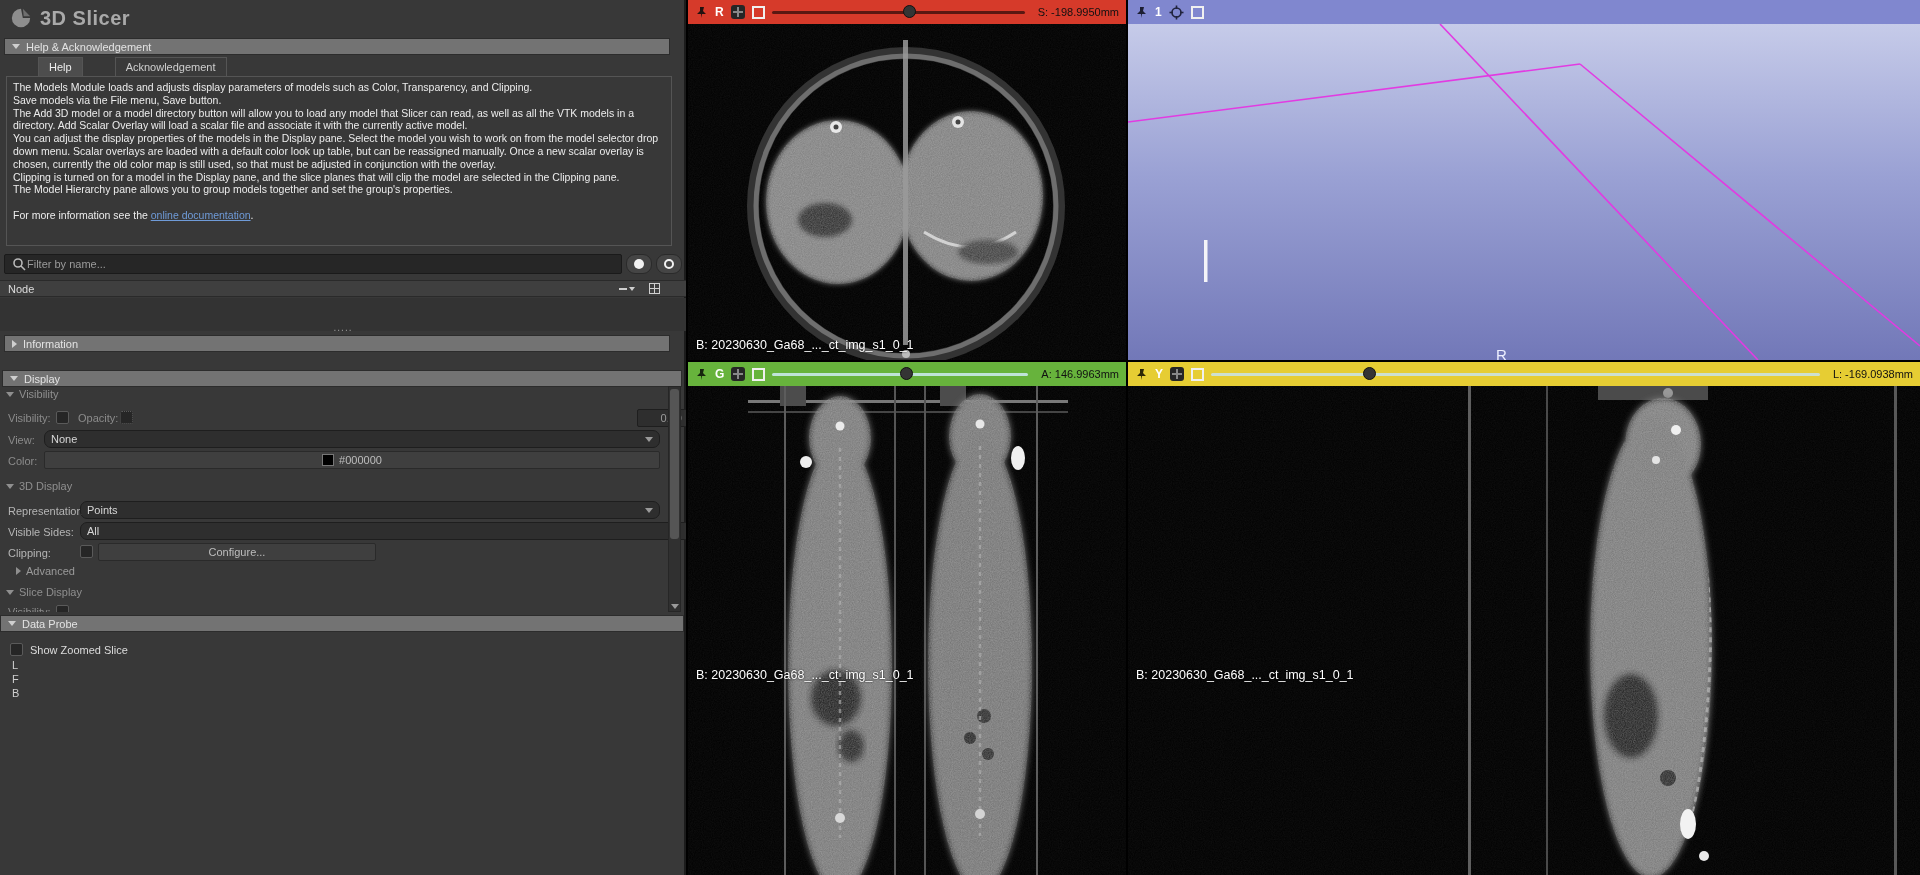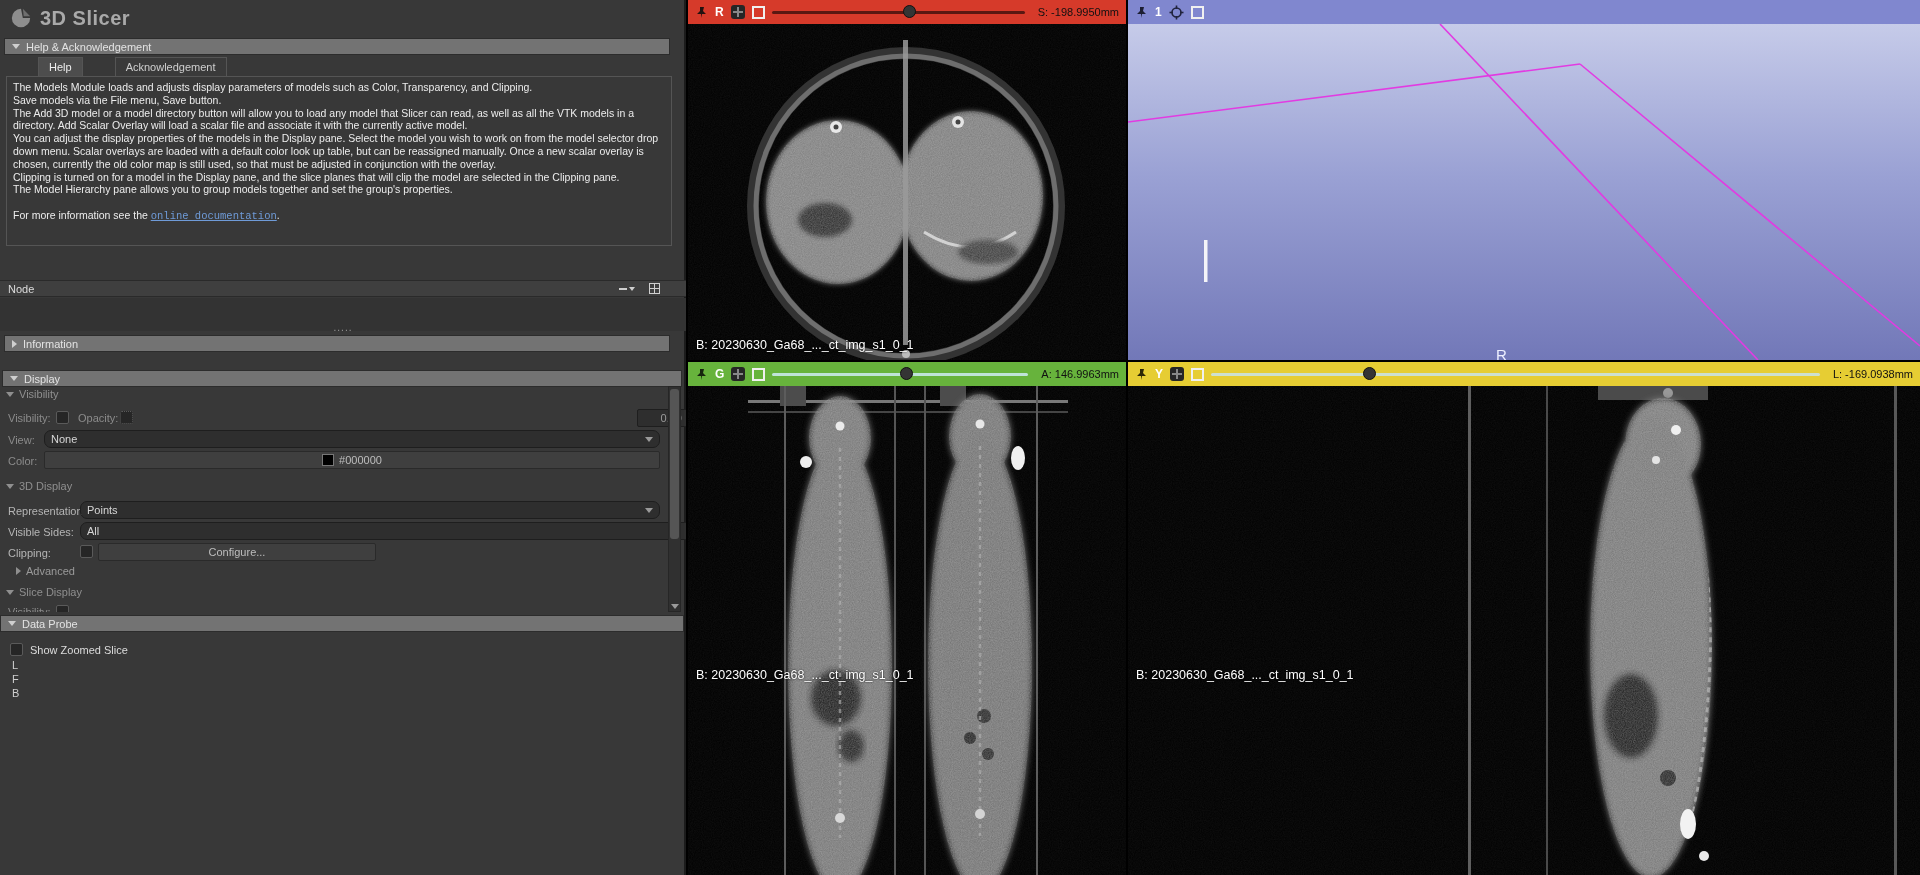--- a/index.html
+++ b/index.html
@@ -31,21 +31,21 @@
   
   .tabbar { position:absolute; left:6px; top:57px; height:19px; display:flex; align-items:flex-end; }
   .tab { font-size:11px; padding:3px 10px; border:1px solid #555; border-bottom:none; background:#3a3a3a; color:#cfcfcf;margin-left:32px; }
   .tab.active { background:#4d4d4d; color:#eee; }
   .tab-pane {
     position:absolute; left:6px; top:76px; width:666px; height:170px;
     border:1px solid #555; background:#383838; padding:4px 6px;
     font-size:10.5px; line-height:12.8px; color:#ececec;
   }
   .tab-pane .blank { height:12.8px; }
-  a.doc-link { color:#6f9bd8; text-decoration:underline; cursor:pointer;font-family:Liberation Mono, monospace; }
+  a.doc-link { color:#6f9bd8; text-decoration:underline; cursor:pointer; }
 
   
   .filter-row { position:absolute; left:4px; top:253px; width:678px; height:22px; display:flex; align-items:center; gap:4px; }
   .filter-input {
     flex:1; height:20px; background:#262626; border:1px solid #1a1a1a; border-radius:2px;
     color:#ddd; font-size:11px; padding:0 4px 0 22px; outline:none;
   }
   .filter-input::placeholder { color:#9b9b9b; }
   .mag-icon { position:absolute; left:8px; top:4px; }
   .round-btn {
@@ -141,20 +141,33 @@
     <div>The Add 3D model or a model directory button will allow you to load any model that Slicer can read, as well as all the VTK models in a directory. Add Scalar Overlay will load a scalar file and associate it with the currently active model.</div>
     <div>You can adjust the display properties of the models in the Display pane. Select the model you wish to work on from the model selector drop down menu. Scalar overlays are loaded with a default color look up table, but can be reassigned manually. Once a new scalar overlay is chosen, currently the old color map is still used, so that must be adjusted in conjunction with the overlay.</div>
     <div>Clipping is turned on for a model in the Display pane, and the slice planes that will clip the model are selected in the Clipping pane.</div>
     <div>The Model Hierarchy pane allows you to group models together and set the group's properties.</div>
     <div class="blank"></div>
     <div>
       <span>For more information see the </span><a class="doc-link">online documentation</a><span>.</span>
     </div>
   </div>
 
+  <div class="filter-row">
+    <svg class="mag-icon" width="14" height="14" viewBox="0 0 14 14">
+      <circle cx="6" cy="6" r="4" fill="none" stroke="#b9b9b9" stroke-width="1.6"></circle>
+      <line x1="9" y1="9" x2="13" y2="13" stroke="#b9b9b9" stroke-width="1.6"></line>
+    </svg>
+    <input class="filter-input" placeholder="Filter by name..." style="">
+    <div class="round-btn">
+        <span class="dot-white"></span>
+      </div>
+    <div class="round-btn">
+        <span class="ring-white"></span>
+      </div>
+  </div>
 
   <div class="node-row">
     <span>Node</span>
     <span class="node-tools">
       <span class="minus-combo">
         <span class="minus-bar"></span>
         <span class="mini-tri"></span>
       </span>
       <span class="grid-icon"></span>
     </span>

